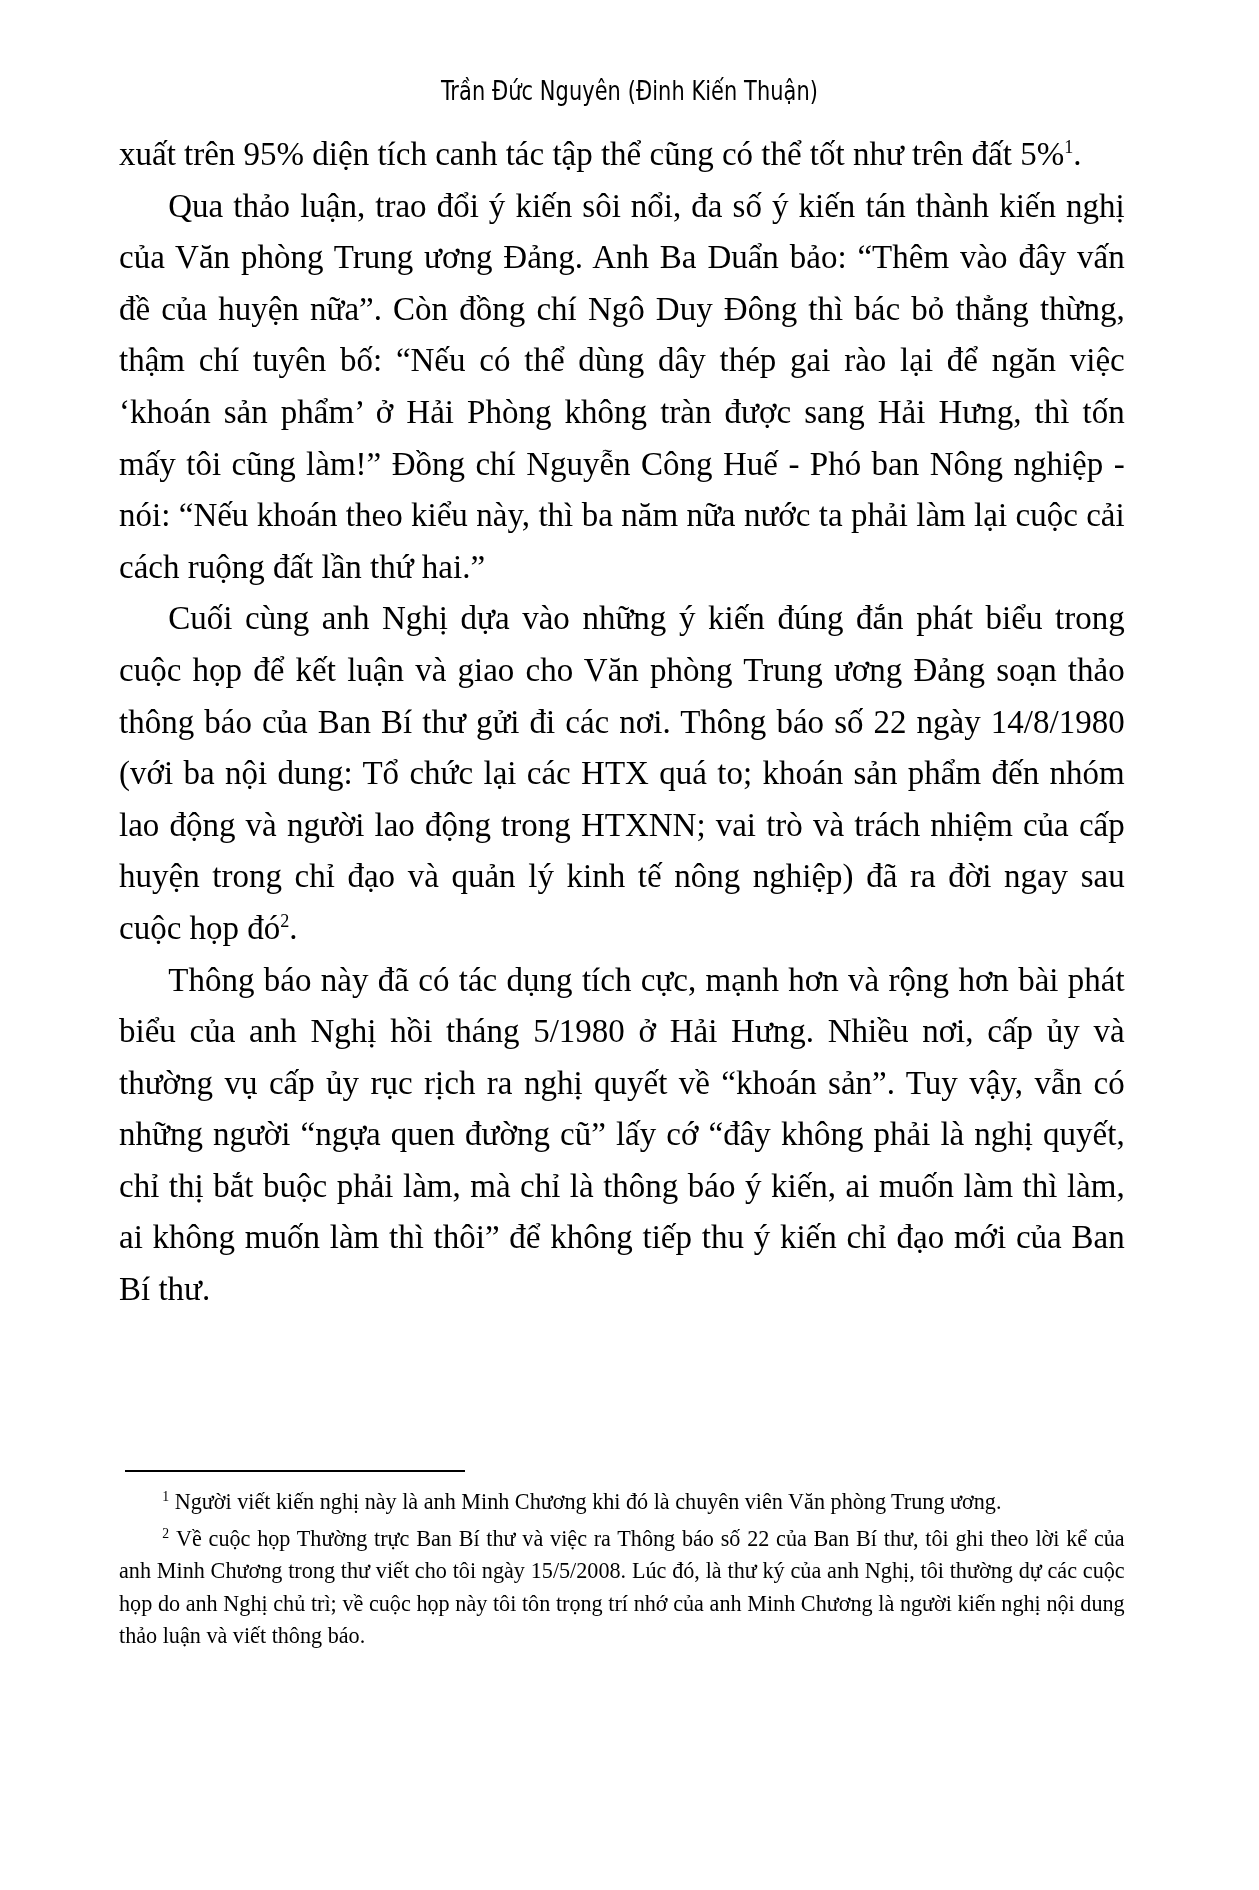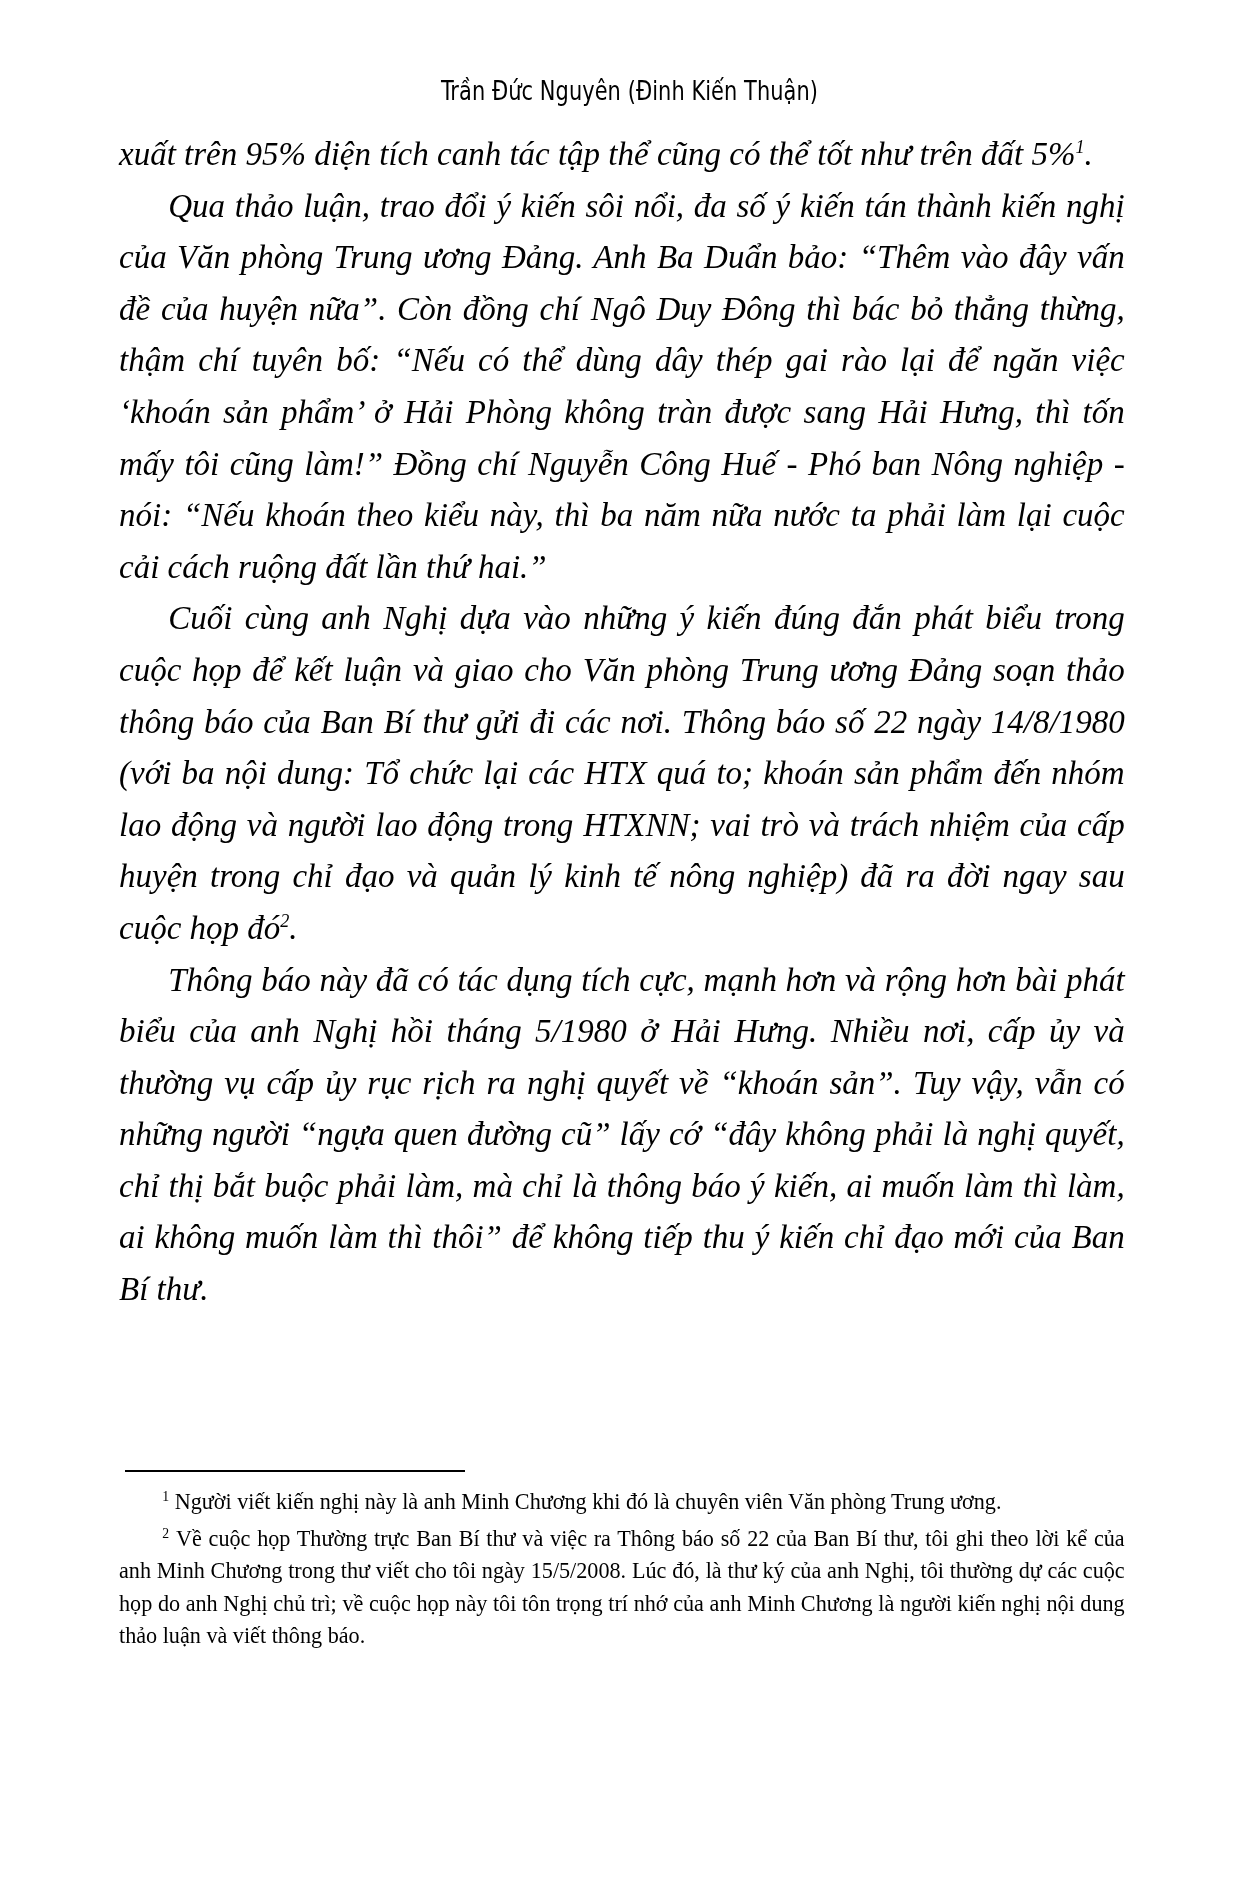--- a/index.html
+++ b/index.html
@@ -43,21 +43,20 @@
     transform: scaleX(0.86);
     transform-origin: center center;
     white-space: nowrap;
   }
   
   .body-block {
     position: absolute;
     top: 128px;
     left: 0;
     width: 1021px;
-    font-style: italic;
   }
   p.para {
     margin: 0;
     font-size: 33.5px;
     line-height: 51.6px;
     text-align: justify;
     text-justify: inter-word;
     hyphens: none;
     -webkit-hyphens: none;
     transform: scaleX(0.985);

